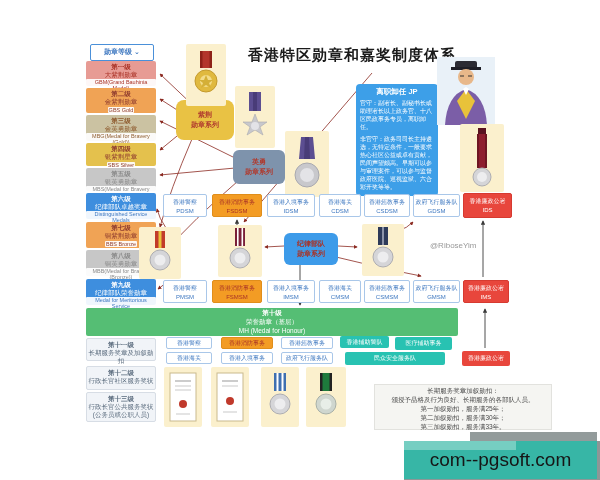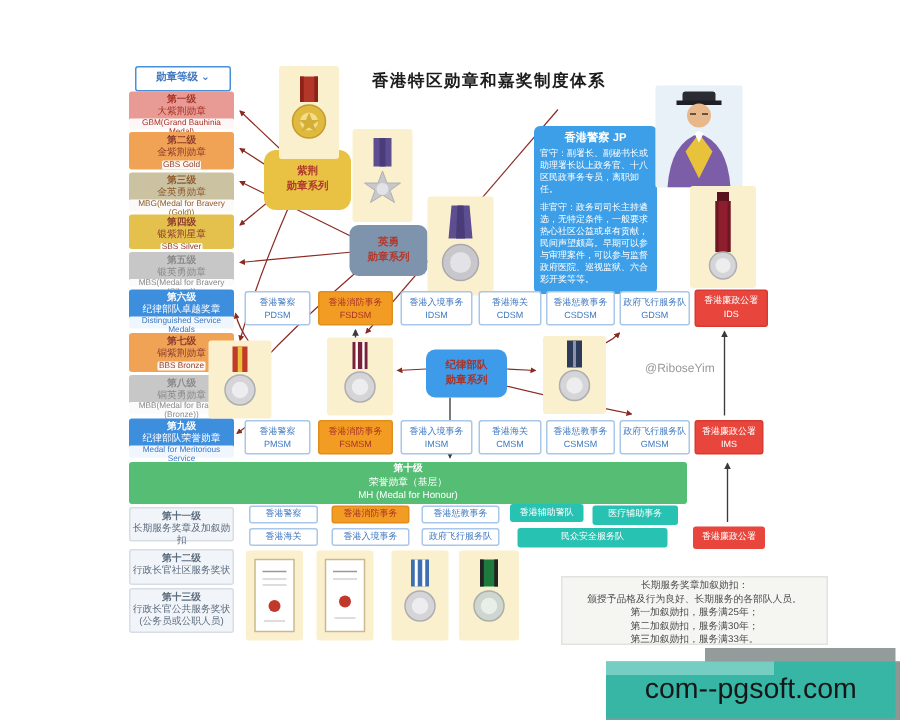--- a/index.html
+++ b/index.html
@@ -1,19 +1,19 @@
 <!DOCTYPE html>
 <html><head>
 <meta charset="utf-8">
 <style>
   html,body{margin:0;padding:0;background:#ffffff;}
   .canvas{position:relative;width:600px;height:480px;background:#ffffff;overflow:hidden;
           font-family:"Liberation Sans","DejaVu Sans",sans-serif;}
   .abs{position:absolute;box-sizing:border-box;}
-  .title{font-size:11px;font-weight:bold;color:#1b1b1b;letter-spacing:1px;}
+  .title{font-size:15px;font-weight:bold;color:#1b1b1b;letter-spacing:1px;}
   
   .lvl{position:absolute;left:86px;width:70px;text-align:center;border-radius:2px;
        font-size:6.5px;line-height:1.22;padding-top:2px;box-sizing:border-box;}
   .lvl .t{font-weight:bold;}
   .lvl .en{font-size:5.5px;display:inline-block;background:rgba(255,255,255,.92);
            padding:0 1px;border-radius:1px;line-height:1.2;}
   .v-salmon{background:#E79B94;color:#A93226;}
   .v-orange{background:#F0A355;color:#8E3B2E;}
   .v-tan{background:#CBC2A2;color:#8E5B2E;}
   .v-yellow{background:#E4C14D;color:#8E3B2E;}
@@ -179,21 +179,21 @@
   <div class="series s-bravery" style="left:233px;top:150px;width:52px;height:34px;z-index:2;">
     <div>英勇</div>
     <div>勋章系列</div>
   </div>
   <div class="series s-disc" style="left:284px;top:233px;width:54px;height:32px;z-index:2;">
     <div>纪律部队</div>
     <div>勋章系列</div>
   </div>
 
   <div class="jp" style="z-index:2;">
-    <div class="jt">香港警察 JP</div>
+    <div class="jt">离职卸任 JP</div>
     <p>官守：副署长、副秘书长或助理署长以上政务官、十八区民政事务专员，离职卸任。</p>
     <p>非官守：政务司司长主持遴选，无特定条件，一般要求热心社区公益或卓有贡献，民间声望颇高。早期可以参与审理案件，可以参与监督政府医院、巡视监狱、六合彩开奖等等。</p>
   </div>
 
   <div class="tile photo" style="left:437px;top:57px;width:58px;height:68px;z-index:2;">
     <svg width="58" height="68" viewBox="0 0 58 68">
       <rect x="0" y="0" width="58" height="68" fill="#E9F1F8"></rect>
       <rect x="18" y="4" width="22" height="8" rx="2" fill="#2b2b33"></rect>
       <rect x="14" y="10" width="30" height="3" fill="#1e1e26"></rect>
       <circle cx="29" cy="20" r="8" fill="#E8B88A"></circle>

